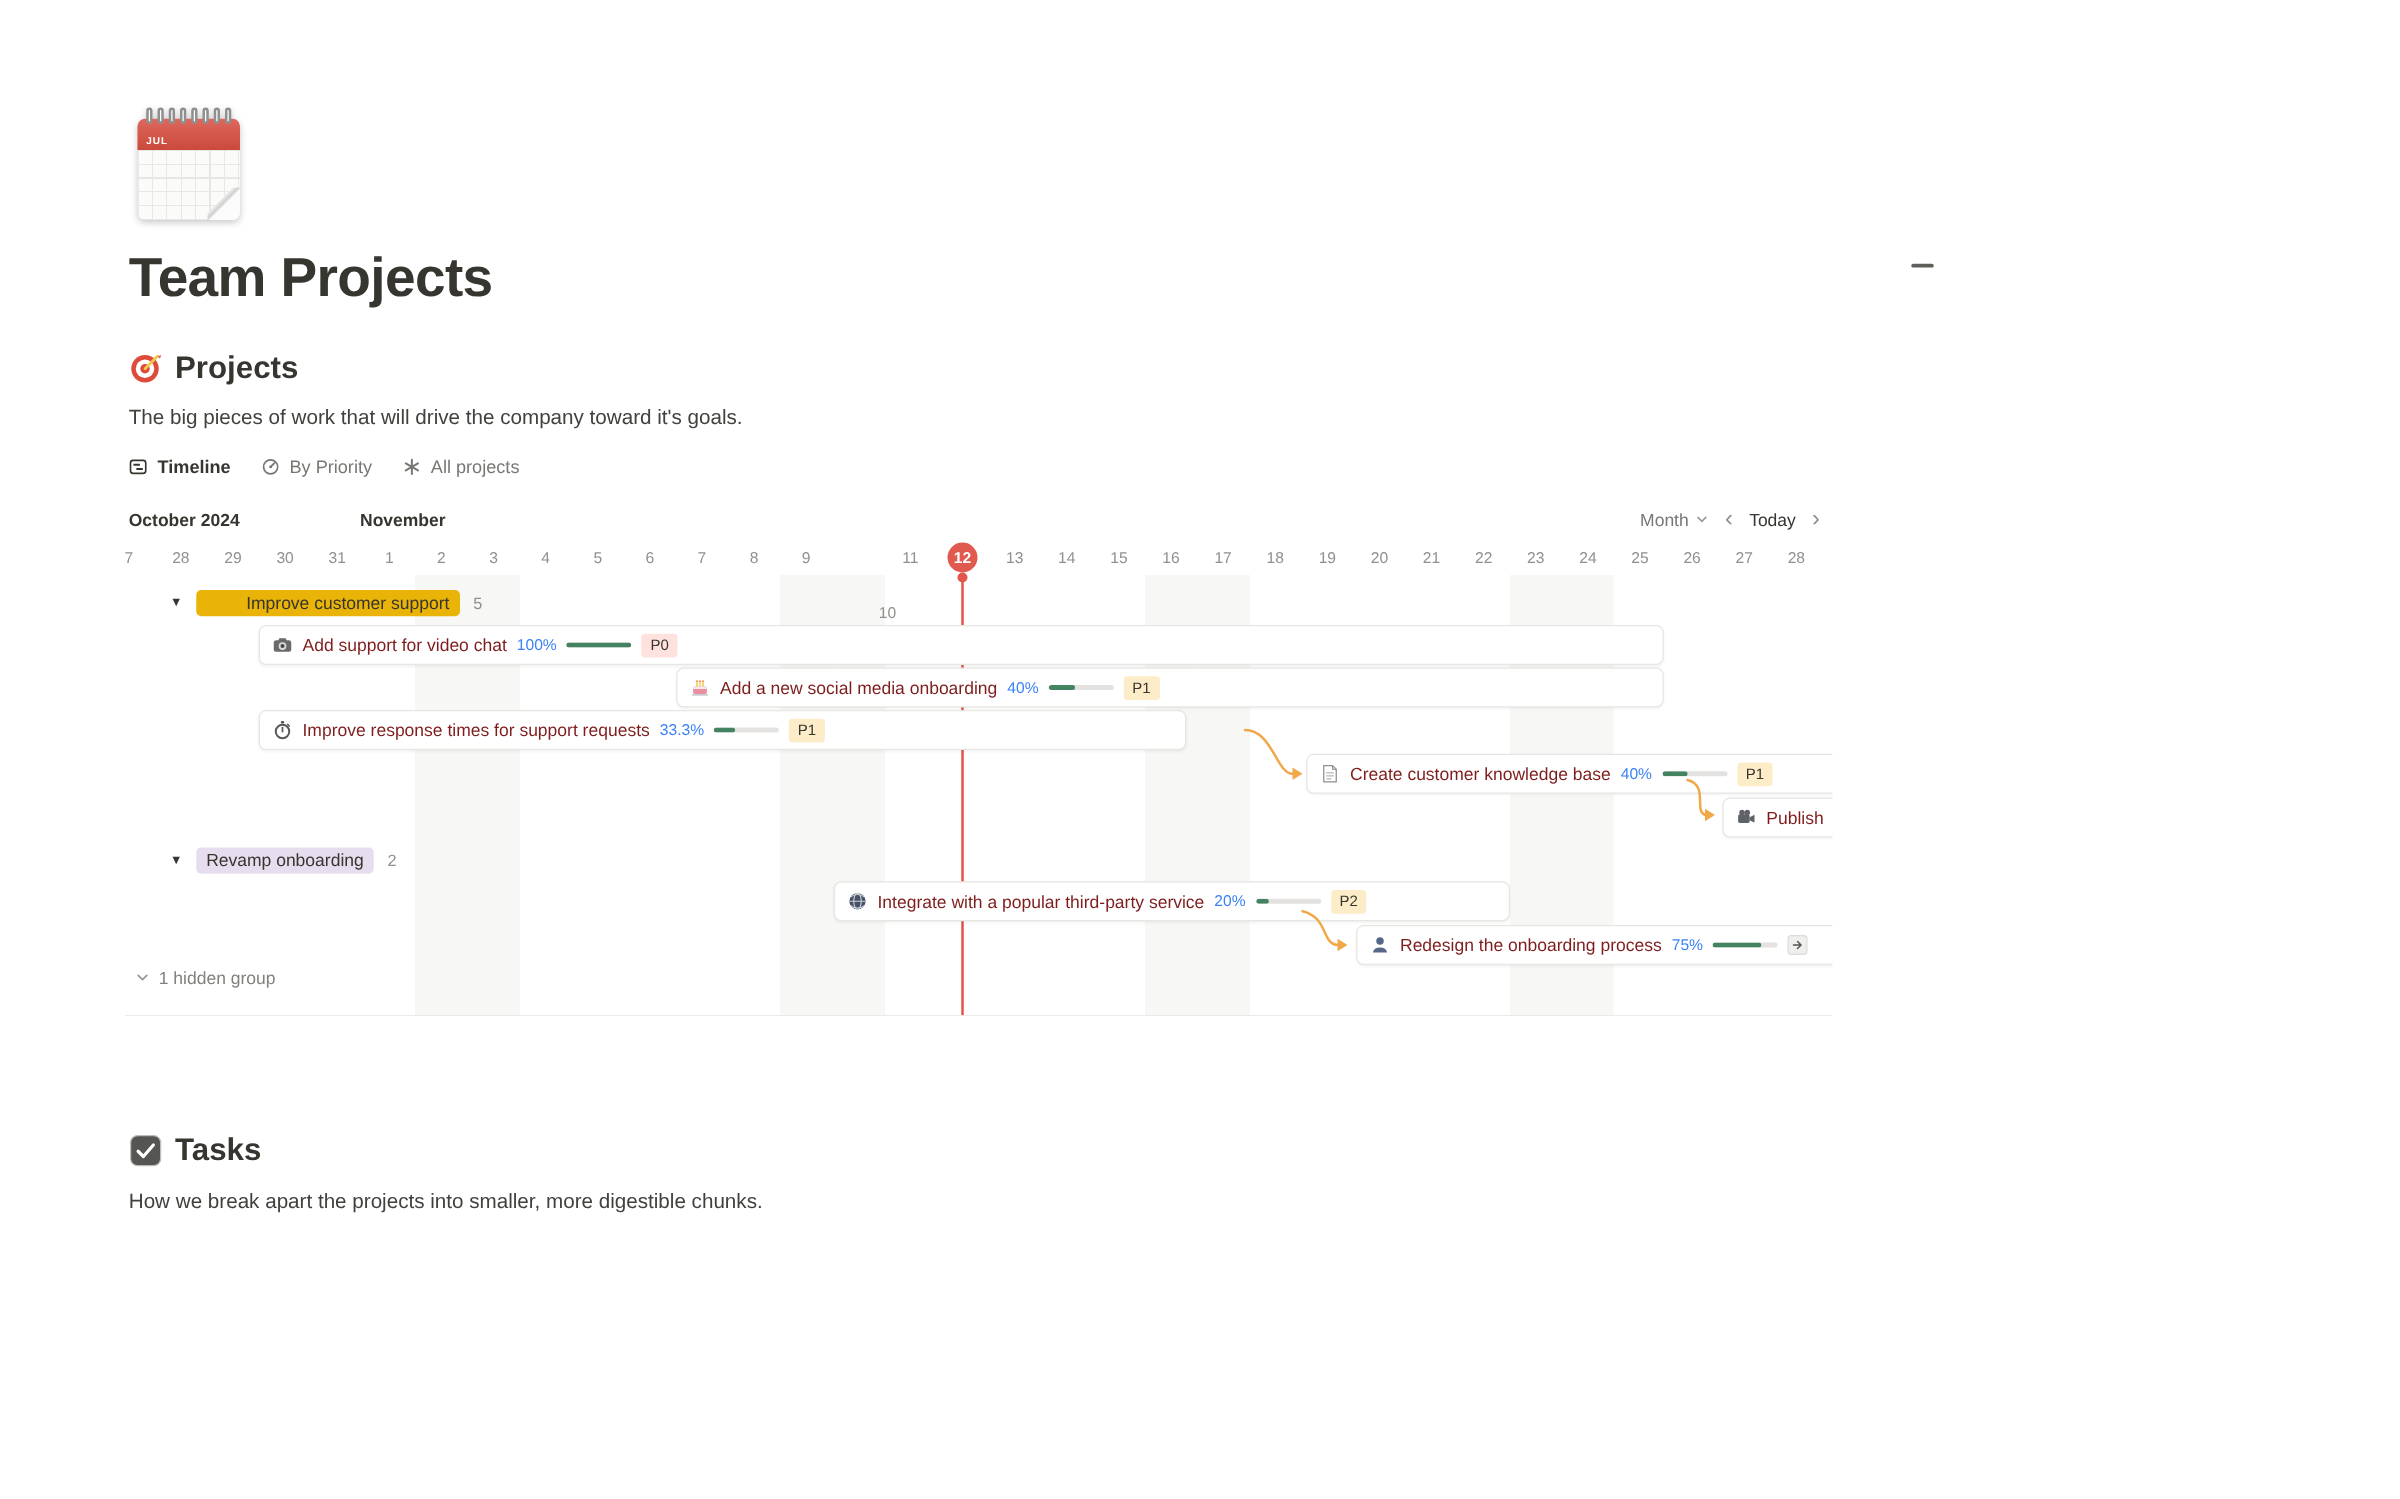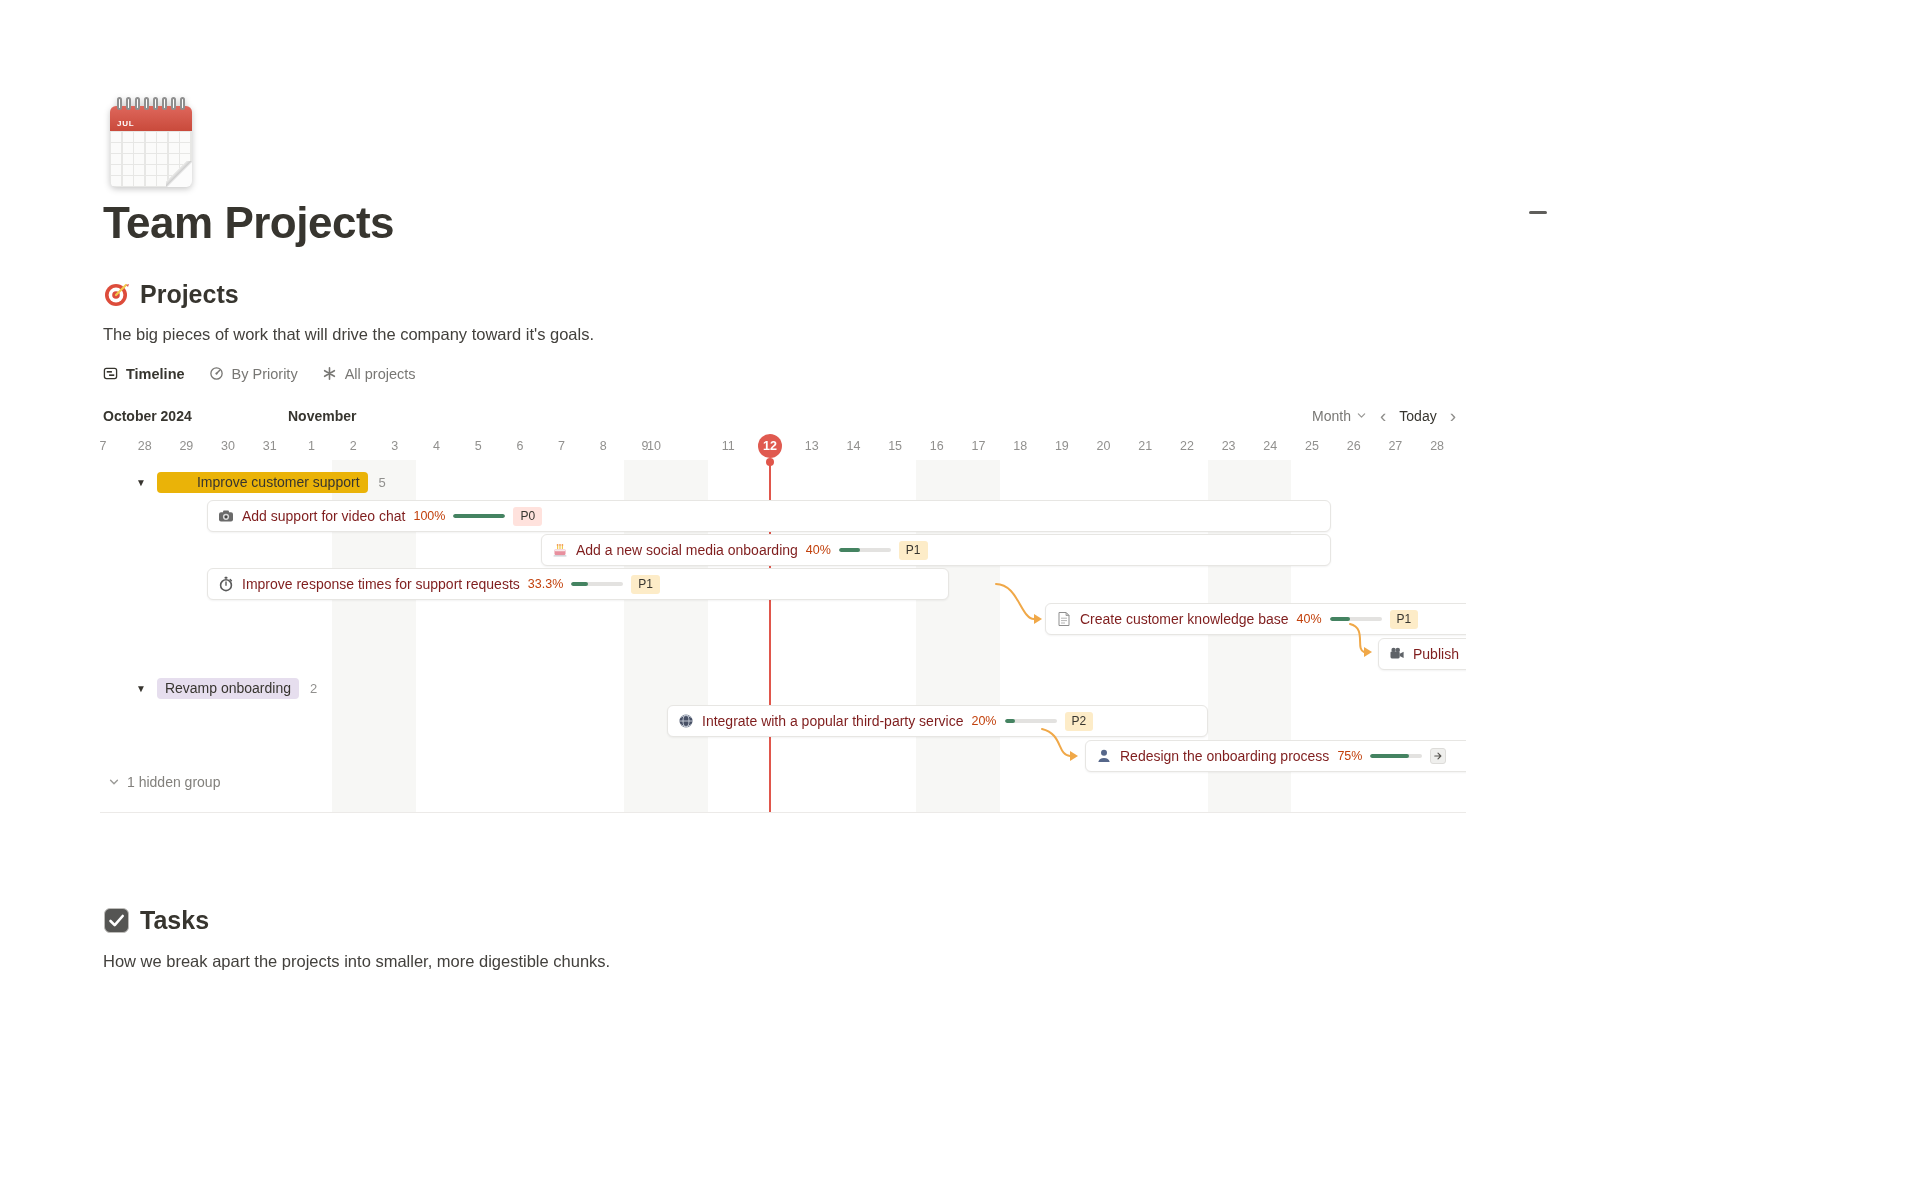--- a/index.html
+++ b/index.html
@@ -1,21 +1,21 @@
 <!DOCTYPE html>
 <html><head>
 <meta charset="utf-8">
 <style>
   * { margin:0; padding:0; box-sizing:border-box; }
   body { background:#fff; }
   .page { position:relative; width:1920px; height:1199px; background:#fff; overflow:hidden;
           font-family:"Liberation Sans", sans-serif; color:#37352f; }
 
   
-  .cal { position:absolute; left:110px; top:97px; width:82px; height:90px;
+  .cal { position:absolute; left:110px; top:86px; width:82px; height:90px;
          filter:drop-shadow(0 2px 3px rgba(0,0,0,.22)); }
   .cal-rings { position:absolute; top:0; left:7px; right:7px; height:14px;
                display:flex; justify-content:space-between; z-index:3; }
   .cal-ring { width:5px; height:13px; border:2px solid #8f8f8f; border-radius:3px; background:#fff; }
   .cal-red { position:absolute; top:9px; left:0; right:0; height:25px; z-index:2;
              background:linear-gradient(180deg,#de675c,#c94a3b); border-radius:6px 6px 0 0; }
   .cal-month { position:absolute; left:7px; bottom:3px; font-size:8px; letter-spacing:.8px;
                color:#fff; font-weight:bold; }
   .cal-body { position:absolute; top:34px; left:0; right:0; bottom:0; background:#fbfbfa;
               border-radius:0 0 6px 6px; overflow:hidden;
@@ -68,21 +68,21 @@
   .chip { font-size:14px; padding:2.5px 8px; border-radius:4px; white-space:nowrap; }
   .chip-orange { background:#eab308;padding-left:40px; }
   .chip-purple { background:#e6deee; }
   .gcount { font-size:13px; color:#91908e; }
 
   .bar { position:absolute; height:32px; background:#fff; border:1px solid #e7e6e3; border-radius:6px;
          box-shadow:0 1px 2px rgba(15,15,15,.05); display:flex; align-items:center; gap:8px;
          padding:0 10px; white-space:nowrap; cursor:pointer; }
   .bicon { width:16px; height:16px; flex:none; display:flex; }
   .blabel { font-size:14px; color:#7f1d1d; }
-  .bpct { font-size:12.5px; color:#c2410c; }
+  .bpct { font-size:12.5px; color:#3b82f6; }
   .track { width:52px; height:4px; background:#e3e2e0; border-radius:2px; overflow:hidden; flex:none; }
   .fill { display:block; height:100%; background:#448361; border-radius:2px; }
   .badge { font-size:12px; padding:2.5px 7px; border-radius:3px; background:#fdecc8; color:#37352f; }
   .badge.p0 { background:#ffe2dd; }
   .overflow-chip { width:16px; height:16px; flex:none; border-radius:3px; background:#efefed;
                    border:1px solid #dddcd9; display:flex; align-items:center; justify-content:center; cursor:pointer; }
 
   .arrows { position:absolute; left:0; top:0; pointer-events:none; }
 
   .hidden-group { position:absolute; left:8px; top:374px; display:flex; align-items:center; gap:7px;
@@ -194,21 +194,21 @@
         <div class="date-cell" style="left: 148.76px;">31</div>
         <div class="date-cell" style="left: 190.45px;">1</div>
         <div class="date-cell" style="left: 232.14px;">2</div>
         <div class="date-cell" style="left: 273.83px;">3</div>
         <div class="date-cell" style="left: 315.52px;">4</div>
         <div class="date-cell" style="left: 357.21px;">5</div>
         <div class="date-cell" style="left: 398.9px;">6</div>
         <div class="date-cell" style="left: 440.59px;">7</div>
         <div class="date-cell" style="left: 482.28px;">8</div>
         <div class="date-cell" style="left: 523.97px;">9</div>
-        <div class="date-cell" style="left: 533px;">10</div>
+        <div class="date-cell" style="left: 589px; margin-top: 44px;">10</div>
         <div class="date-cell" style="left: 607.35px;">11</div>
         <div class="date-cell today" style="left: 658.04px;">12</div>
         <div class="date-cell" style="left: 690.73px;">13</div>
         <div class="date-cell" style="left: 732.42px;">14</div>
         <div class="date-cell" style="left: 774.11px;">15</div>
         <div class="date-cell" style="left: 815.8px;">16</div>
         <div class="date-cell" style="left: 857.49px;">17</div>
         <div class="date-cell" style="left: 899.18px;">18</div>
         <div class="date-cell" style="left: 940.87px;">19</div>
         <div class="date-cell" style="left: 982.56px;">20</div>

